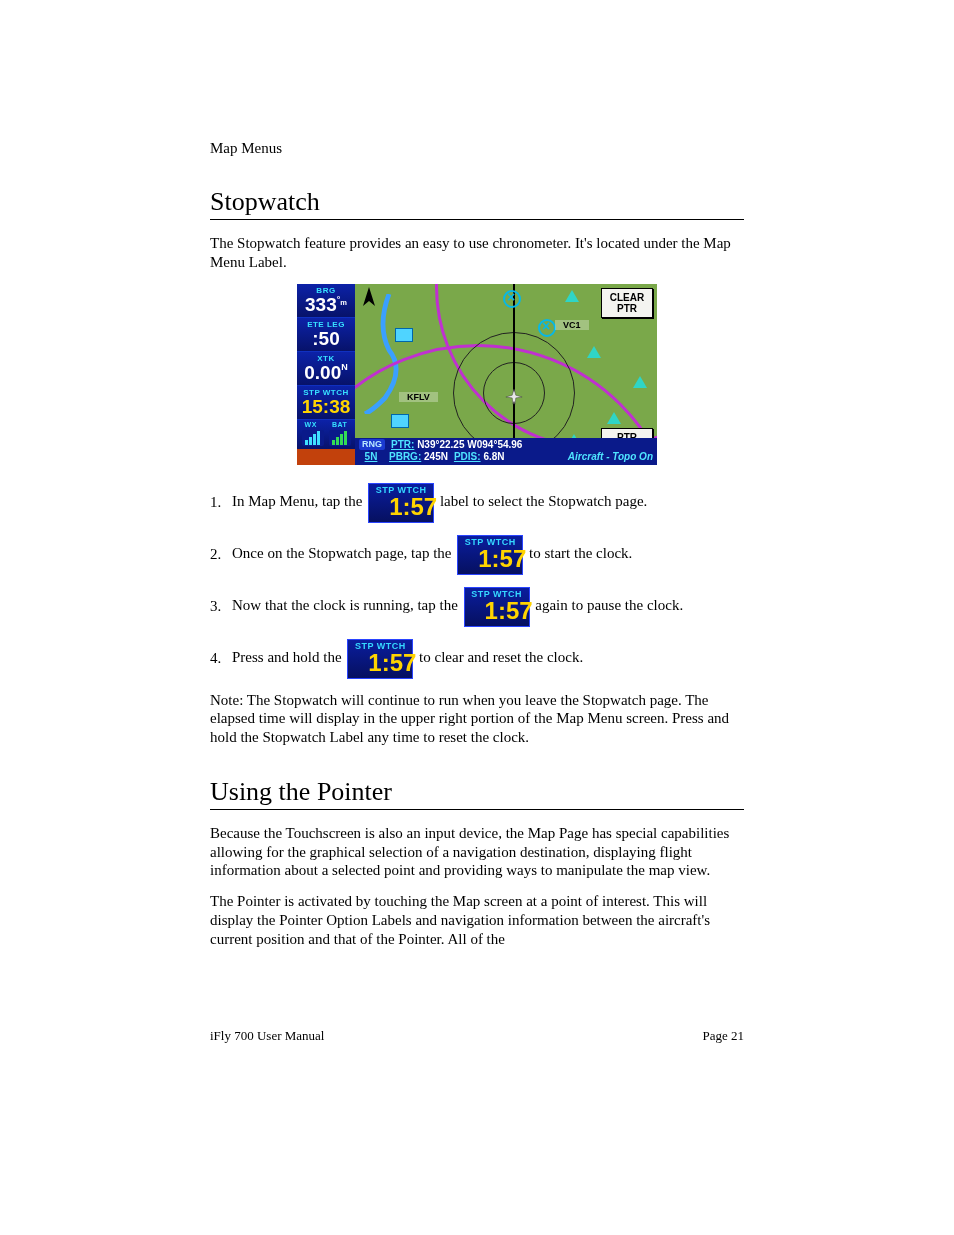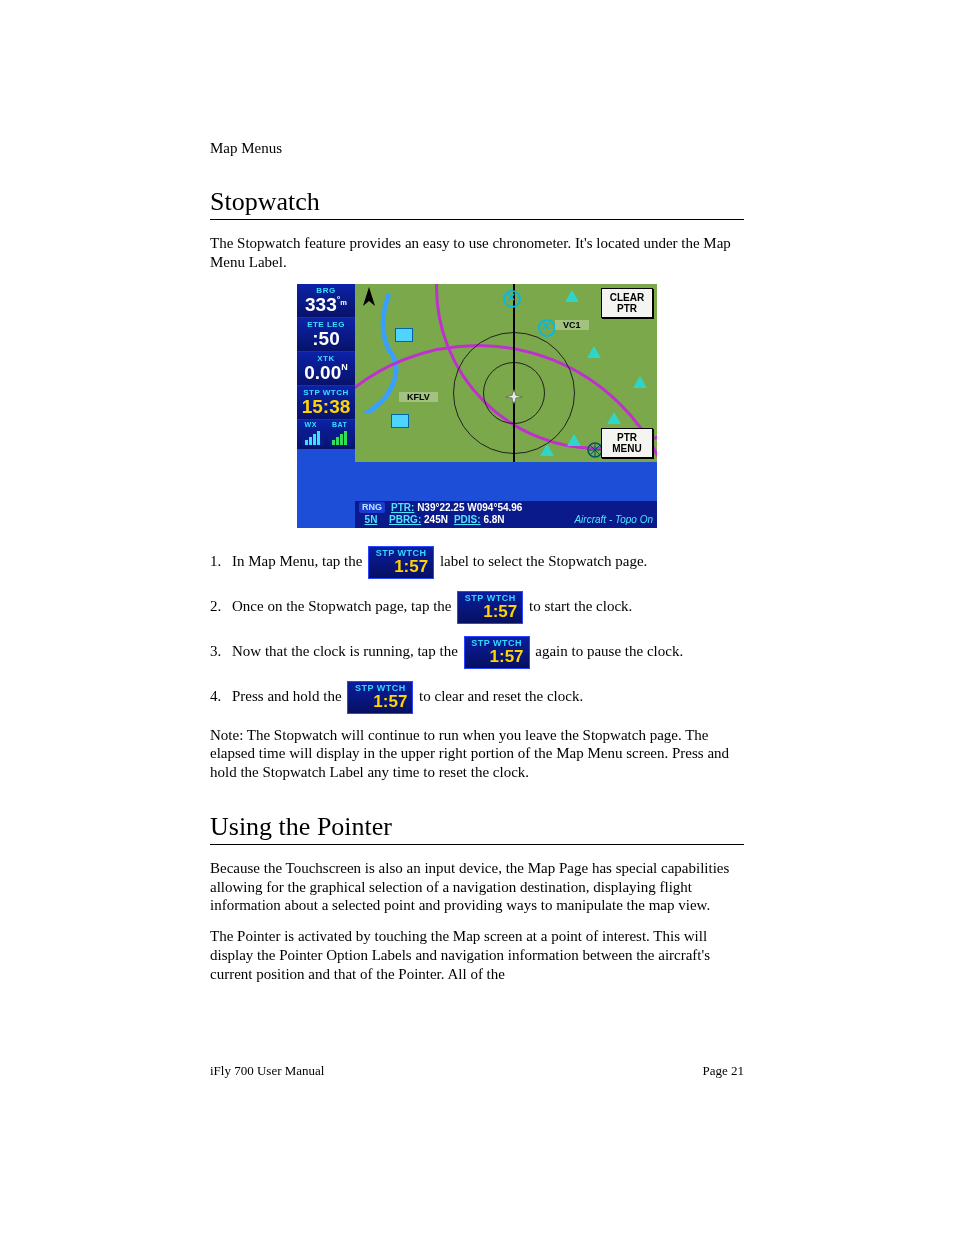--- a/index.html
+++ b/index.html
@@ -29,22 +29,22 @@
     border-top: 1px solid #000;
     margin: 2px 0 14px 0;
   }
   p { margin: 0 0 12px 0; line-height: 1.25; }
   .fig-wrap { text-align: center; margin: 8px 0 14px 0; }
 
   
   .device {
     display: inline-block;
     width: 360px;
-    height: 244px;
-    background: #1d4ed8;
+    height: 181px;
+    background: #c2410c;
     position: relative;
     text-align: left;
     font-family: Arial, sans-serif;
   }
   .device .sidebar {
     position: absolute;
     left: 0; top: 0;
     width: 58px;
     height: 100%;
   }
@@ -120,21 +120,21 @@
   }
   .info-bar .row1 { display:flex; gap:6px; align-items:center; }
   .info-bar .row2 { display:flex; gap:6px; align-items:center; }
   .rng-box {
     background:#1a3ad0; color:#b8e8ff;
     font-weight:bold; font-size:9px;
     padding:0 3px; border-radius:2px;
   }
   .cyan { color:#4fe4ff;text-decoration:underline; }
   .ibold { font-weight:bold; }
-  .topo { font-style: italic; color:#4fe4ff; font-weight:normal; }
+  .topo { font-style: italic; color:#4fe4ff; font-weight:bold; }
 
   .btn {
     position:absolute;
     right:4px;
     width:50px;
     background:#f4f4f0;
     border:1px solid #000;
     font-size:10px;
     font-weight:bold;
     text-align:center;
@@ -225,21 +225,21 @@
     margin:0 2px;
   }
   .stp .lbl {
     color:#35d8ff;
     font-size:9px;
     font-weight:bold;
     letter-spacing:.5px;
   }
   .stp .val {
     color:#ffd400;
-    font-size:17px;
+    font-size:24px;
     font-weight:bold;
     padding-left:20px;
   }
   .li-row {
     display:flex;
     align-items:center;
     gap:6px;
     margin-bottom:12px;
     line-height:1.3;
   }

